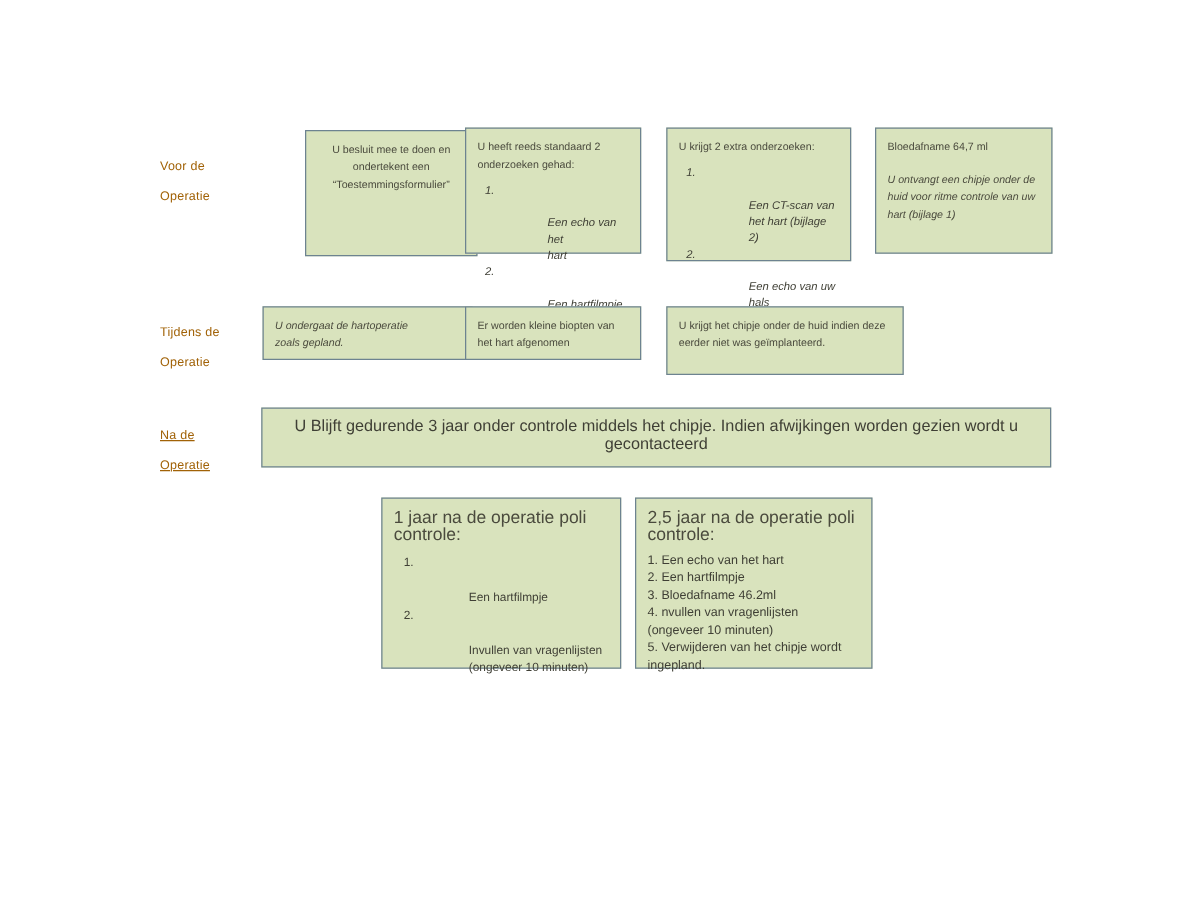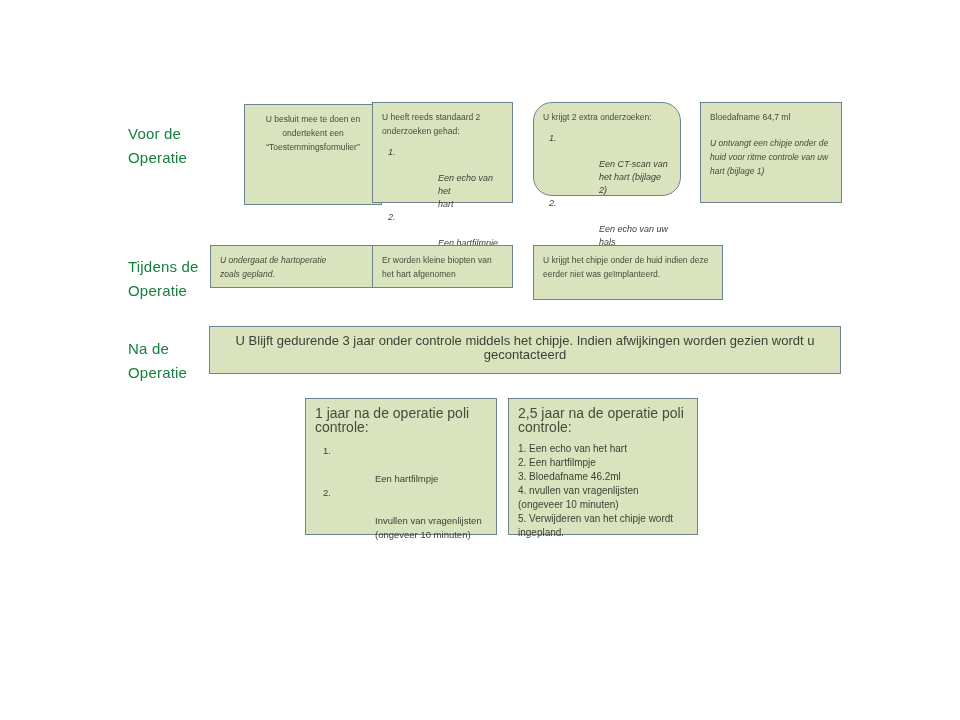--- a/index.html
+++ b/index.html
@@ -16,30 +16,30 @@
   }
   .canvas {
     position: absolute;
     left: 0; top: 0;
     width: 960px;
     height: 720px;
   }
   
   .stage-label {
     position: absolute;
-    color: #15803d;
-    font-size: 15px;
+    color: #a16207;
+    font-size: 10px;
     line-height: 24px;
     font-family: "Liberation Sans", sans-serif;
     letter-spacing: 0.2px;
     white-space: pre-line;
   }
   #label-voor  { left: 128px; top: 122px; }
   #label-tijdens { left: 128px; top: 255px; }
-  #label-na    { left: 128px; top: 337px; }
+  #label-na    { left: 128px; top: 337px; text-decoration: underline; }
 
   
   .box {
     position: absolute;
     background: #d9e3bd;
     border: 1px solid #6d8390;
     box-sizing: border-box;
     color: #3f3f35;
     font-family: "Liberation Sans", sans-serif;
   }
@@ -159,21 +159,21 @@
 hart</span>
         </li>
         <li>
           <span class="num">2.</span>
           <span>Een hartfilmpje</span>
         </li>
       </ol>
     </div>
   </div>
 
-  <div class="box" style="left:533px; top:102px; width:148px; height:94px;border-radius:19px;">
+  <div class="box" style="left:533px; top:102px; width:148px; height:107px;">
     <div class="pad">
       <p class="hdr">U krijgt  2 extra onderzoeken:</p>
       <ol class="numlist">
         <li>
           <span class="num">1.</span>
           <span>Een CT-scan  van
 het hart (bijlage 2)</span>
         </li>
         <li>
           <span class="num">2.</span>

